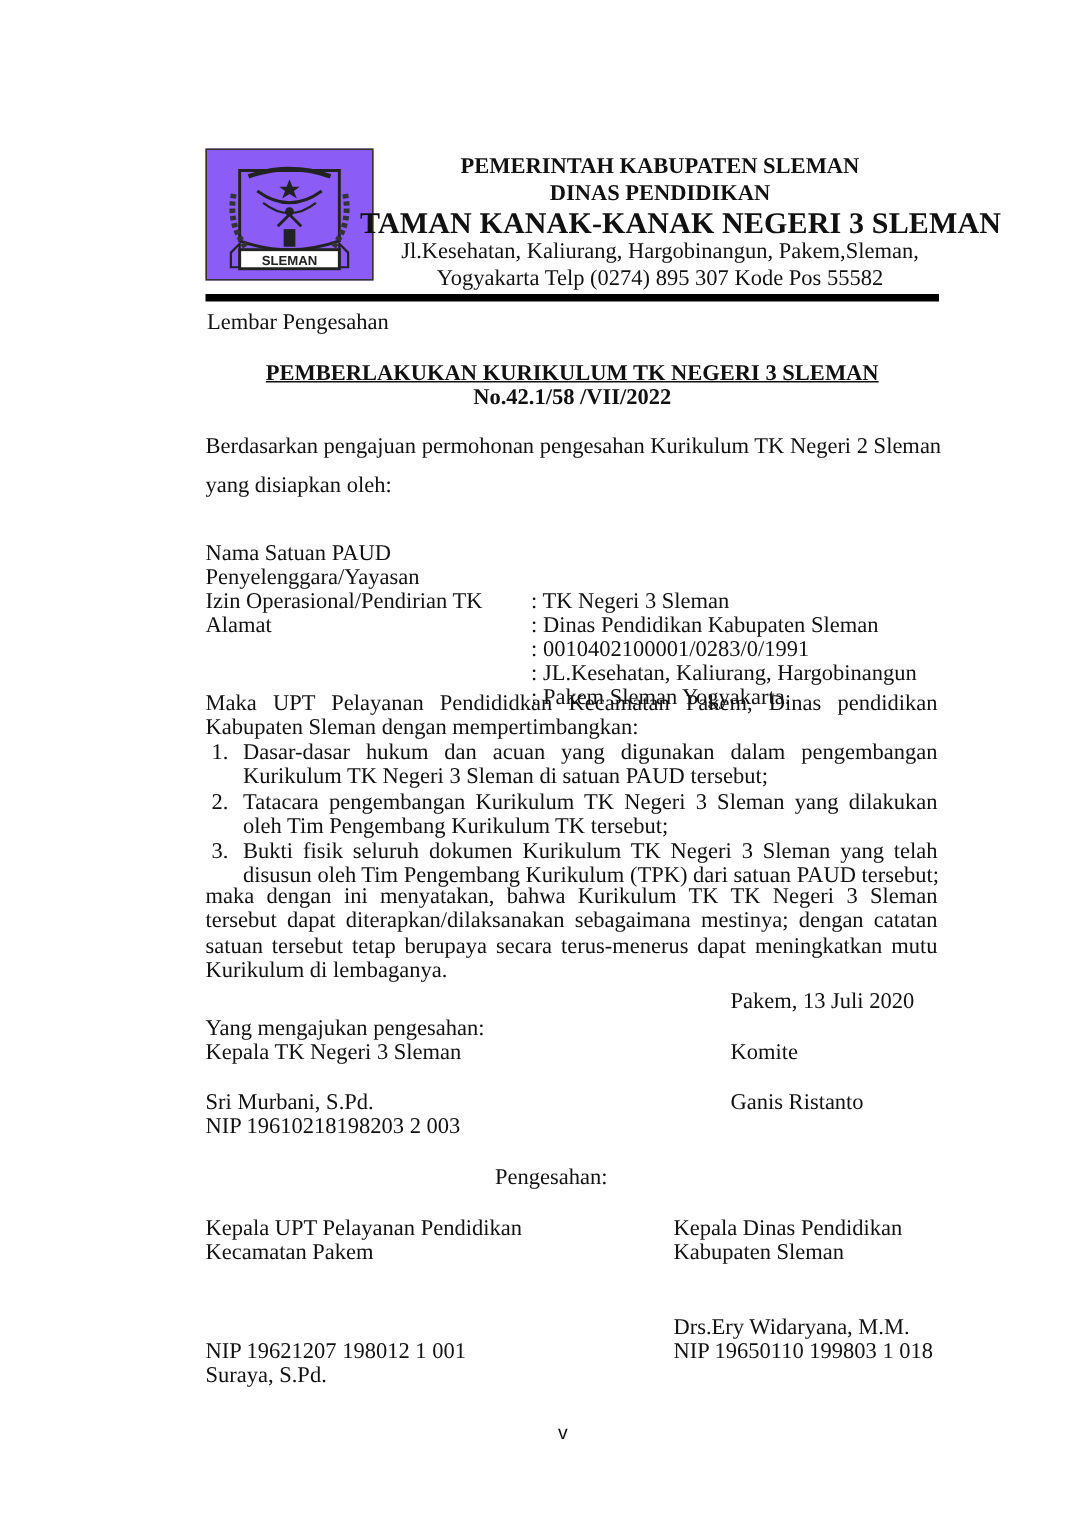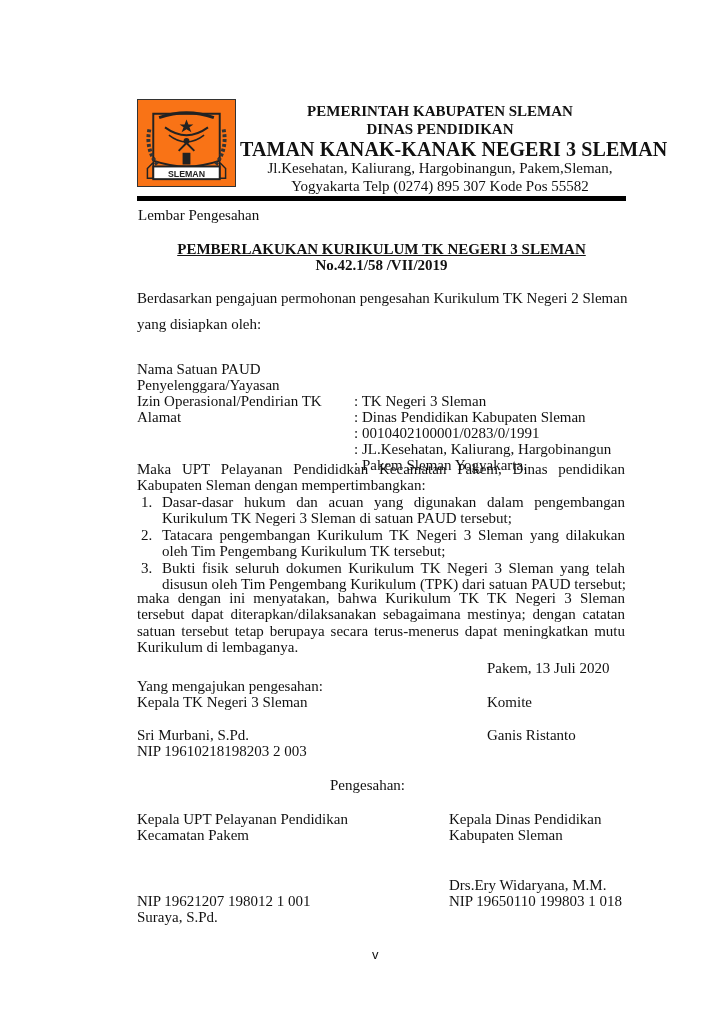--- a/index.html
+++ b/index.html
@@ -19,24 +19,24 @@
     position: absolute;
     left: 0; top: 0;
     width: 724px; height: 1024px;
   }
   .abs { position: absolute; white-space: nowrap; }
 
   
   .logo {
     position: absolute;
     left: 137px; top: 99px;
-    width: 99px; height: 88px;
+    width: 112px; height: 88px;
     border: 1px solid #333;
     box-sizing: border-box;
-    background: #f97316;
+    background: #8b5cf6;
   }
   .logo svg { width: 100%; height: 100%; display: block; }
 
   .lh-line {
     position: absolute;
     left: 240px;
     width: 400px;
     text-align: center;
     white-space: nowrap;
   }
@@ -156,21 +156,21 @@
   <div class="lh-line lh-1">PEMERINTAH KABUPATEN SLEMAN</div>
   <div class="lh-line lh-2">DINAS PENDIDIKAN</div>
   <div class="lh-line lh-3">TAMAN KANAK-KANAK NEGERI 3 SLEMAN</div>
   <div class="lh-line lh-4">Jl.Kesehatan, Kaliurang, Hargobinangun, Pakem,Sleman,</div>
   <div class="lh-line lh-5">Yogyakarta Telp (0274) 895 307 Kode Pos 55582</div>
 
   <div class="rule"></div>
 
   <div class="abs t15 lembar">Lembar Pengesahan</div>
   <div class="abs title">PEMBERLAKUKAN KURIKULUM TK NEGERI 3 SLEMAN</div>
-  <div class="abs docno">No.42.1/58 /VII/2019</div>
+  <div class="abs docno">No.42.1/58 /VII/2022</div>
 
   <div class="abs t15 intro1">Berdasarkan pengajuan permohonan pengesahan Kurikulum TK Negeri 2 Sleman</div>
   <div class="abs t15 intro2">yang disiapkan oleh:</div>
 
   <div>
     <div class="abs t15 info-label" style="top:361px">Nama Satuan PAUD</div>
     <div class="abs t15 info-val" style="top:361px">: TK Negeri 3 Sleman</div>
 
     <div class="abs t15 info-label" style="top:377px">Penyelenggara/Yayasan</div>
     <div class="abs t15 info-val" style="top:377px">: Dinas Pendidikan Kabupaten Sleman</div>

